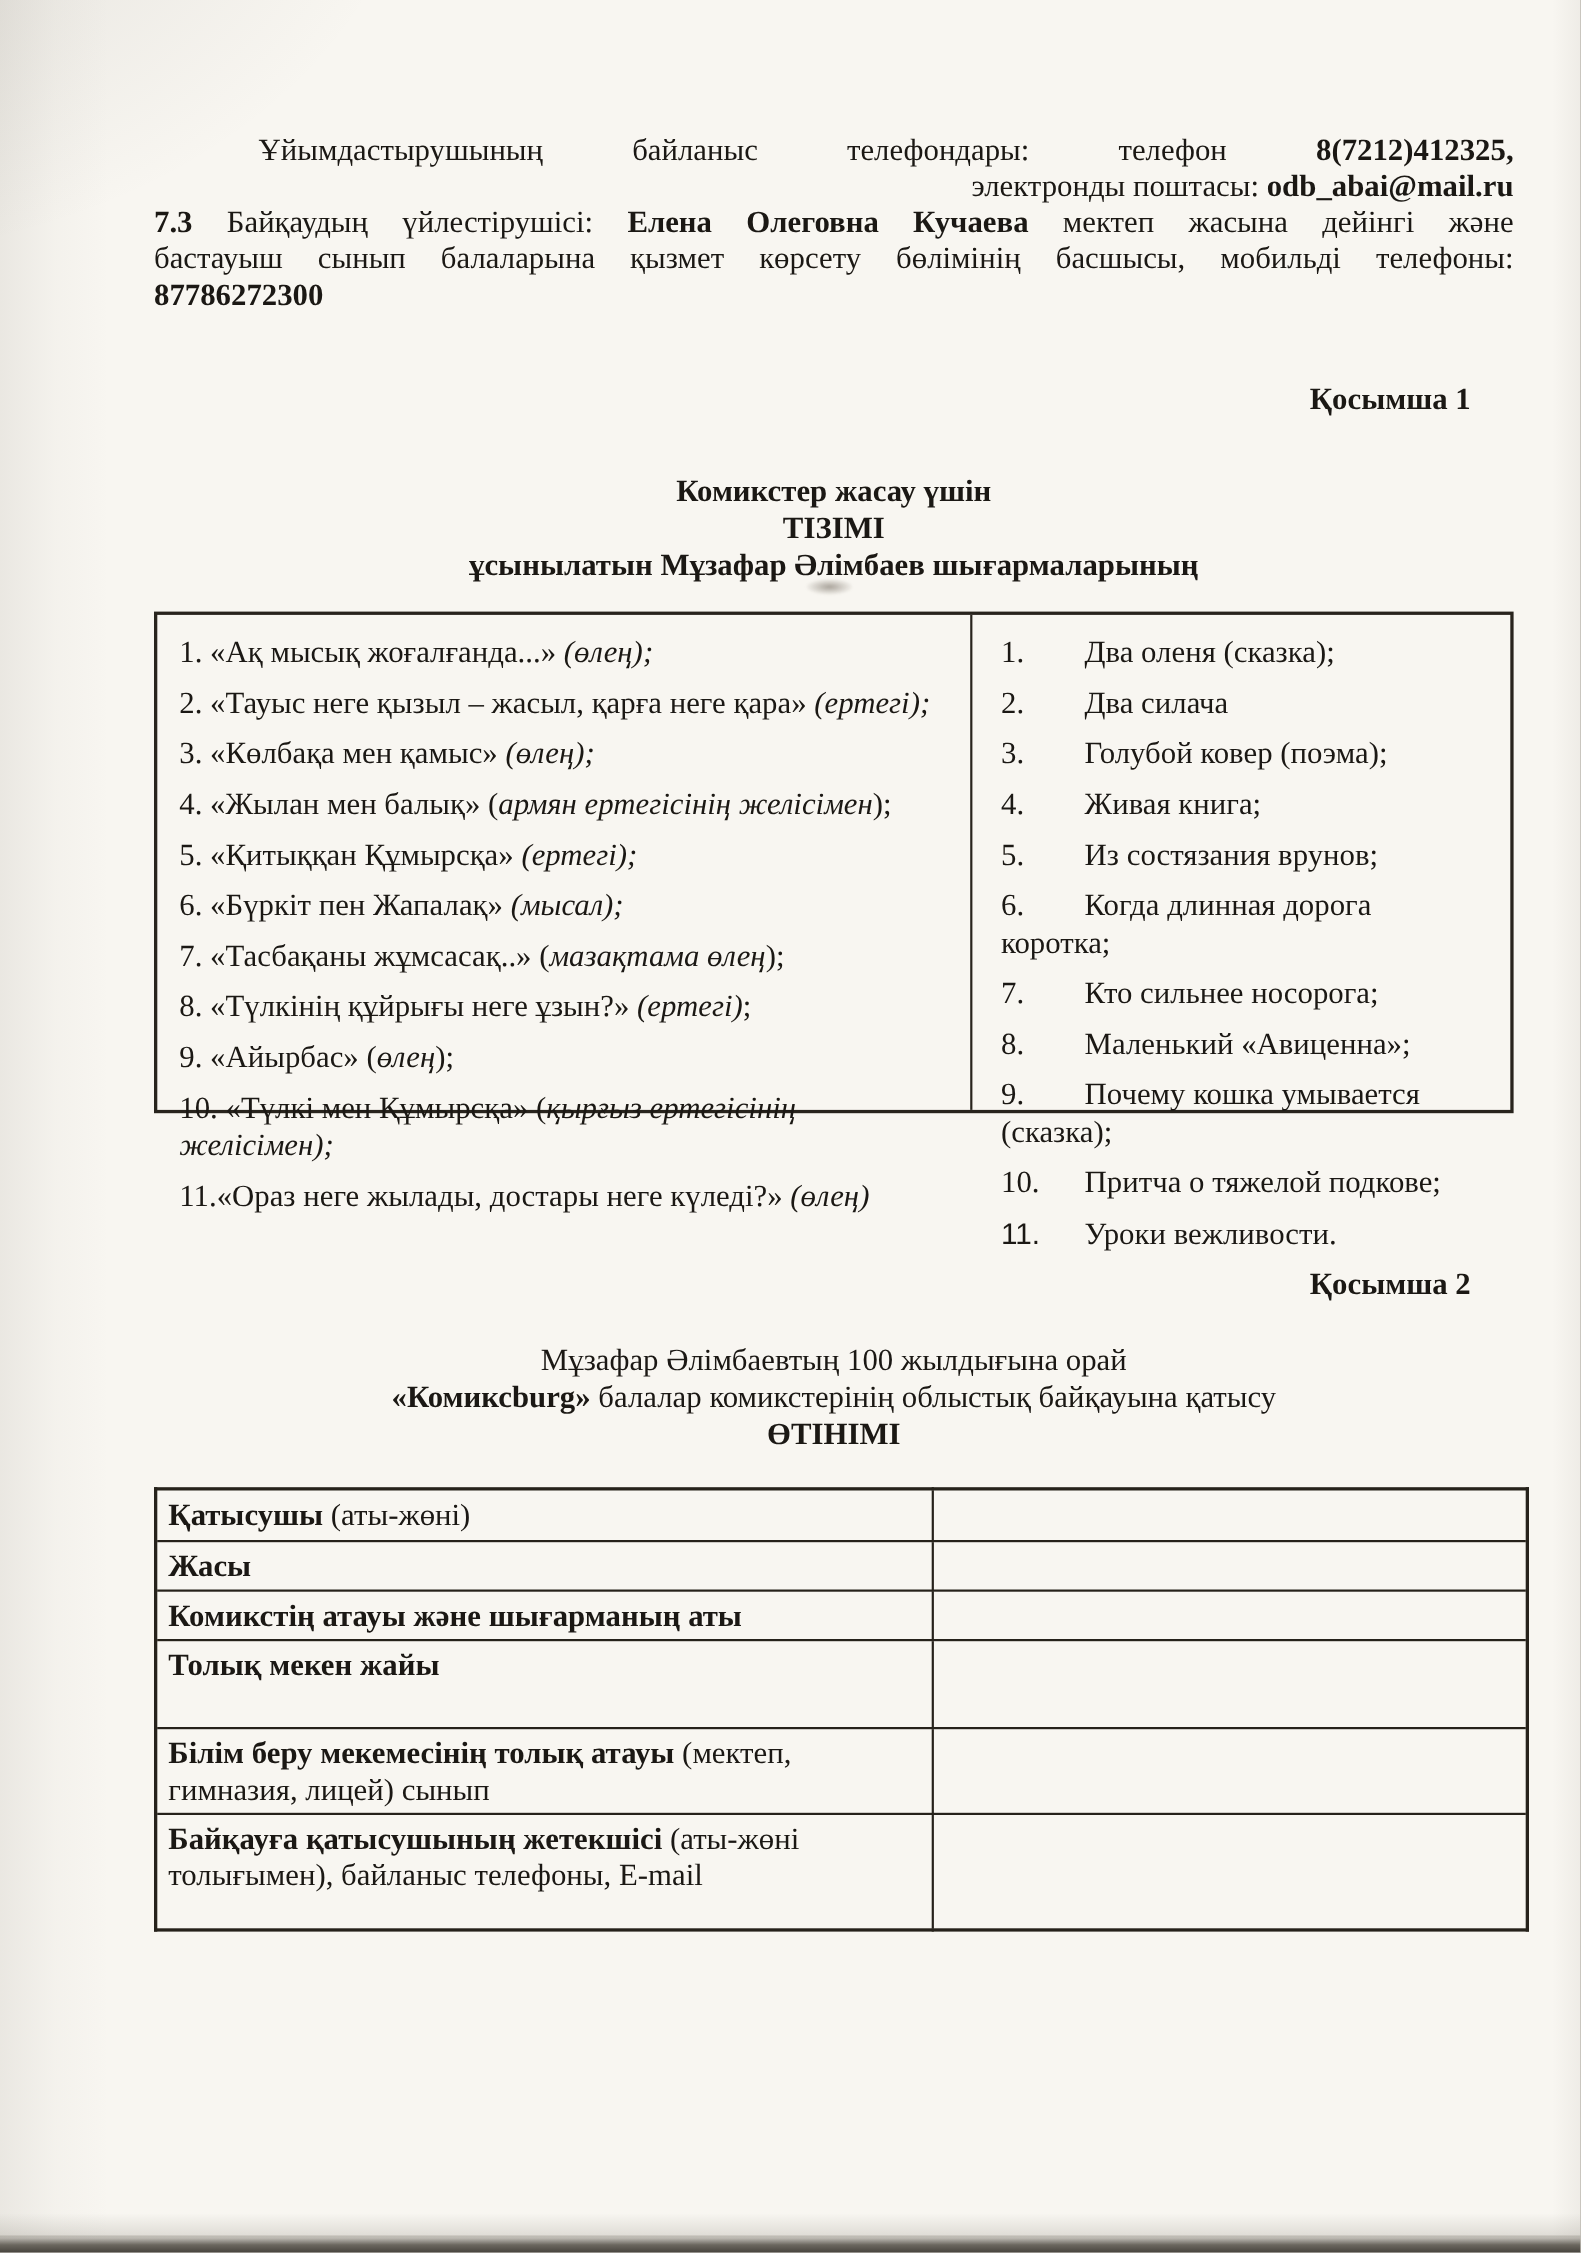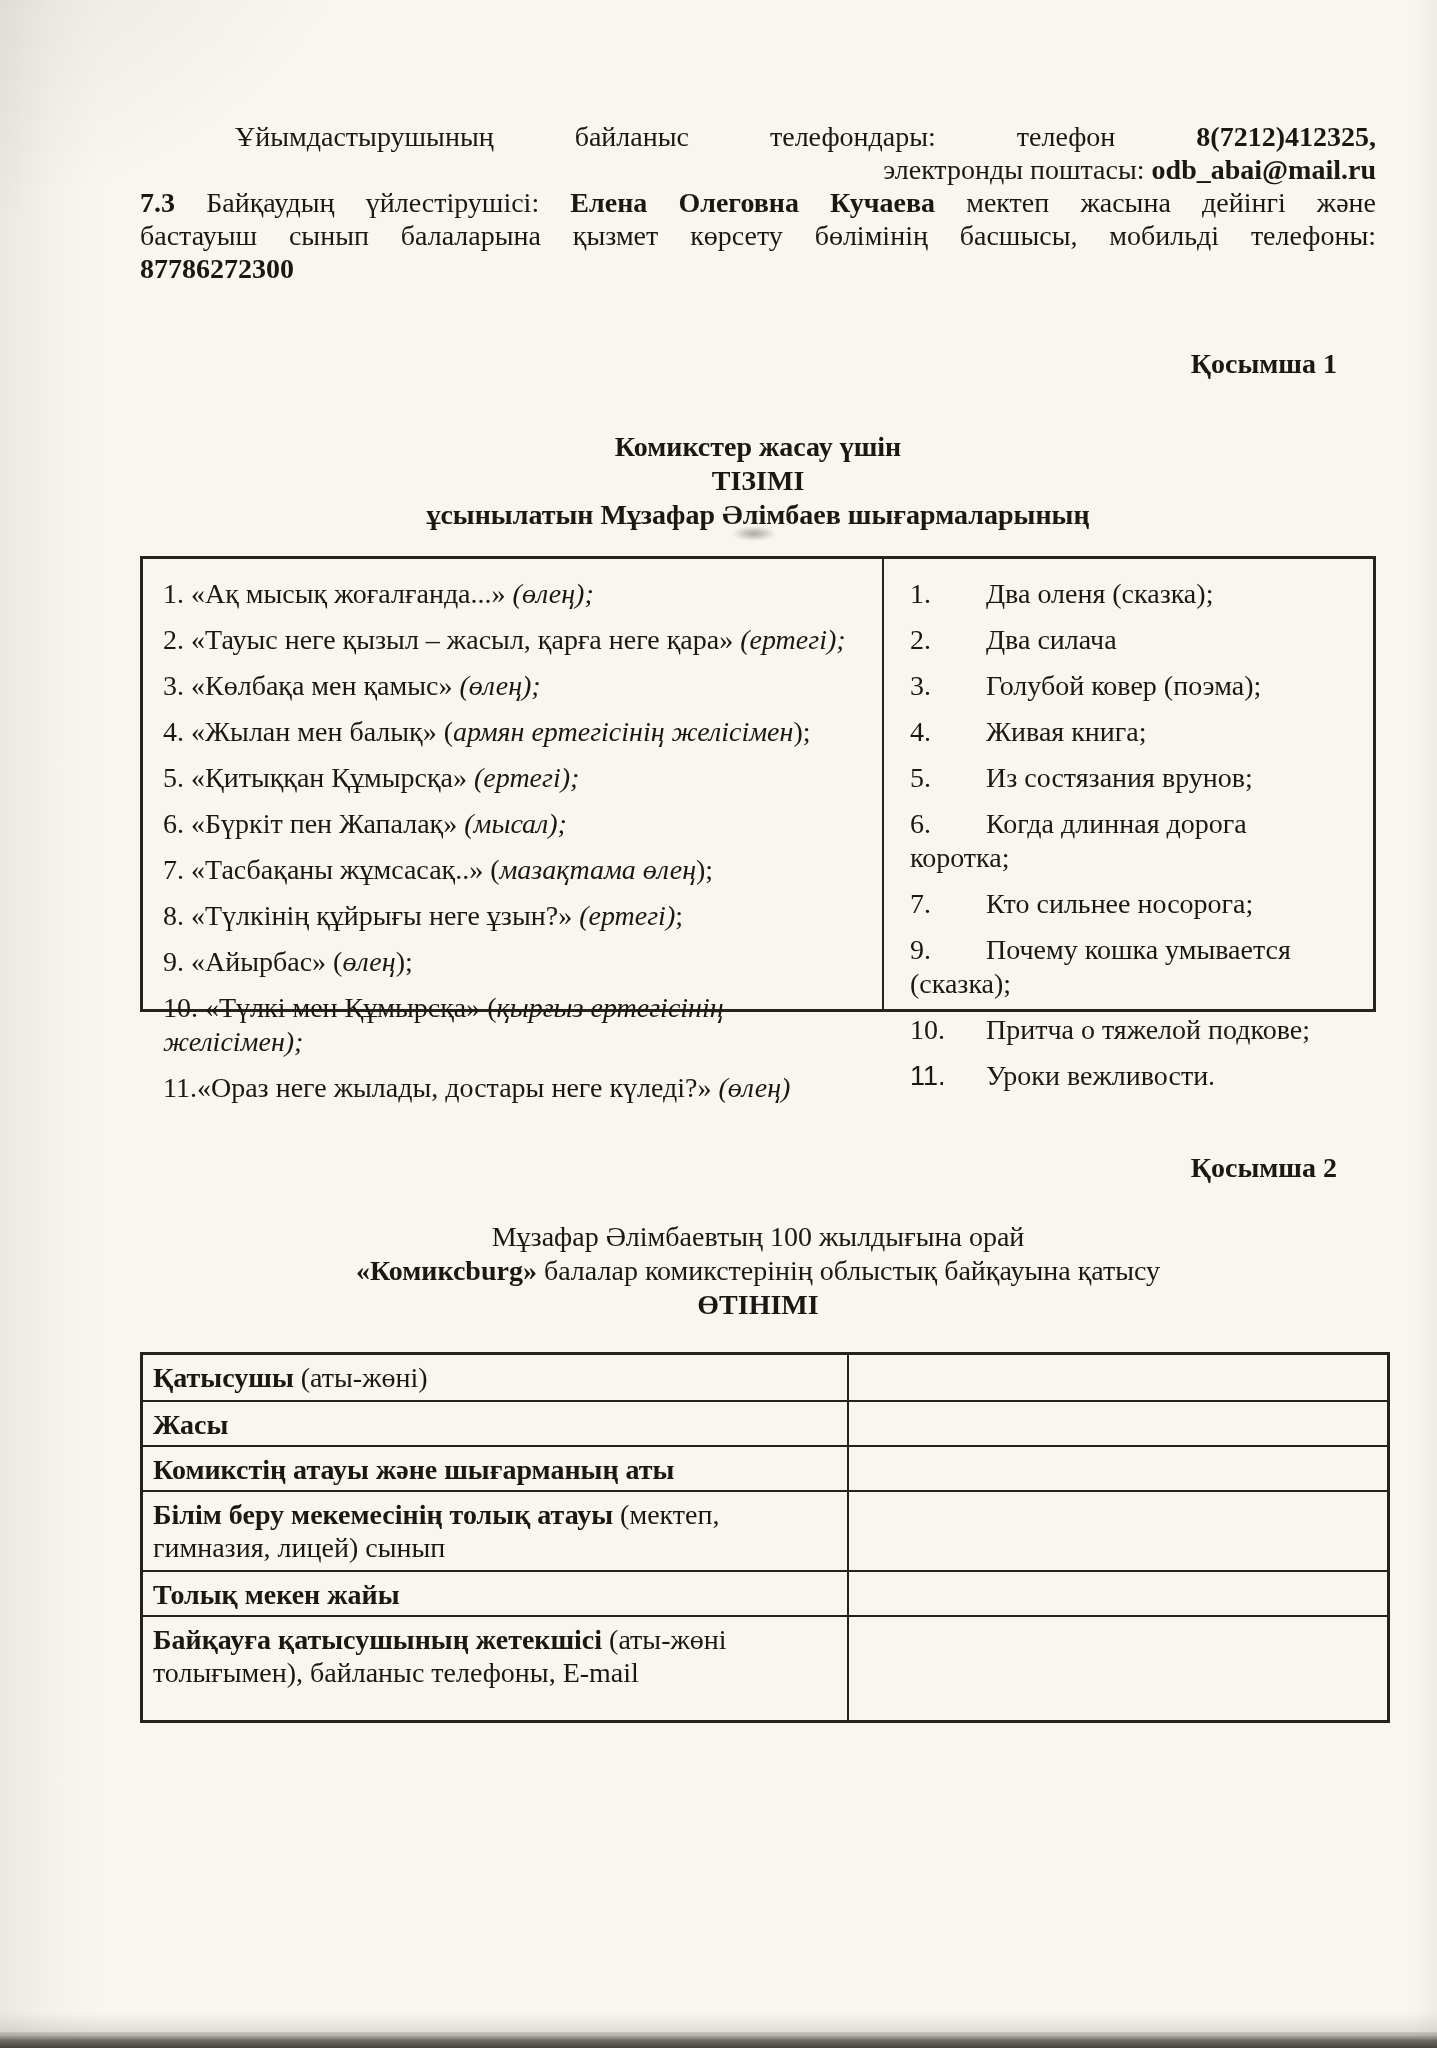--- a/index.html
+++ b/index.html
@@ -112,20 +112,21 @@
         <div class="work-item"><span>11.«Ораз неге жылады, достары неге күледі?» </span><span class="i">(өлең)</span></div>
       </div>
     <div class="works-col-right">
         <div class="work-item"><span class="num">1.</span><span>Два оленя (сказка);</span></div>
         <div class="work-item"><span class="num">2.</span><span>Два силача</span></div>
         <div class="work-item"><span class="num">3.</span><span>Голубой ковер (поэма);</span></div>
         <div class="work-item"><span class="num">4.</span><span>Живая книга;</span></div>
         <div class="work-item"><span class="num">5.</span><span>Из состязания врунов;</span></div>
         <div class="work-item"><span class="num">6.</span><span>Когда длинная дорога коротка;</span></div>
         <div class="work-item"><span class="num">7.</span><span>Кто сильнее носорога;</span></div>
+        <div class="work-item"><span class="num">8.</span><span>Маленький «Авиценна»;</span></div>
         <div class="work-item"><span class="num">9.</span><span>Почему кошка умывается (сказка);</span></div>
         <div class="work-item"><span class="num">10.</span><span>Притча о тяжелой подкове;</span></div>
         <div class="work-item"><span class="num">11.</span><span>Уроки вежливости.</span></div>
       </div>
   </div>
 
   <div class="abs appendix-label-2">Қосымша 2</div>
 
   <div class="abs app-title">
     <div>Мұзафар Әлімбаевтың 100 жылдығына орай</div>
@@ -141,25 +142,25 @@
         </tr>
         <tr>
           <td class="label-cell"><b>Жасы</b></td>
           <td class="value-cell"></td>
         </tr>
         <tr>
           <td class="label-cell"><b>Комикстің атауы және шығарманың аты</b></td>
           <td class="value-cell"></td>
         </tr>
         <tr>
-          <td class="label-cell"><b>Білім беру мекемесінің толық атауы</b><span> (мектеп, гимназия, лицей) сынып</span></td>
+          <td class="label-cell"><b>Толық мекен жайы</b></td>
           <td class="value-cell"></td>
         </tr>
         <tr>
-          <td class="label-cell"><b>Толық мекен жайы</b></td>
+          <td class="label-cell"><b>Білім беру мекемесінің толық атауы</b><span> (мектеп, гимназия, лицей) сынып</span></td>
           <td class="value-cell"></td>
         </tr>
         <tr>
           <td class="label-cell"><b>Байқауға қатысушының жетекшісі</b><span> (аты-жөні толығымен), байланыс телефоны, E-mail</span></td>
           <td class="value-cell"></td>
         </tr>
       </tbody>
   </table>
 
   <div class="abs bottom-fade"></div>

